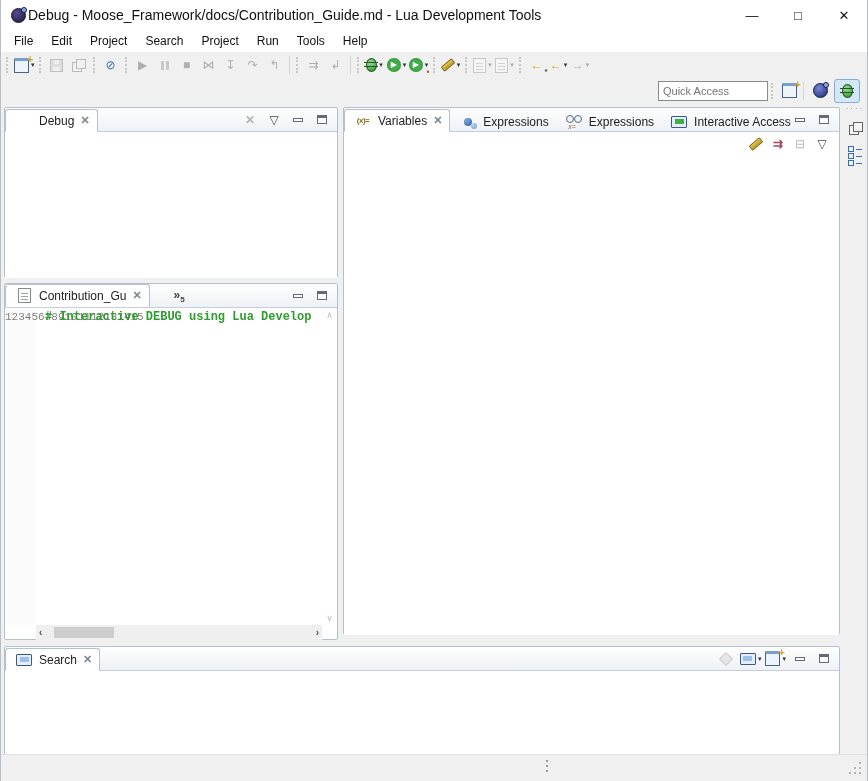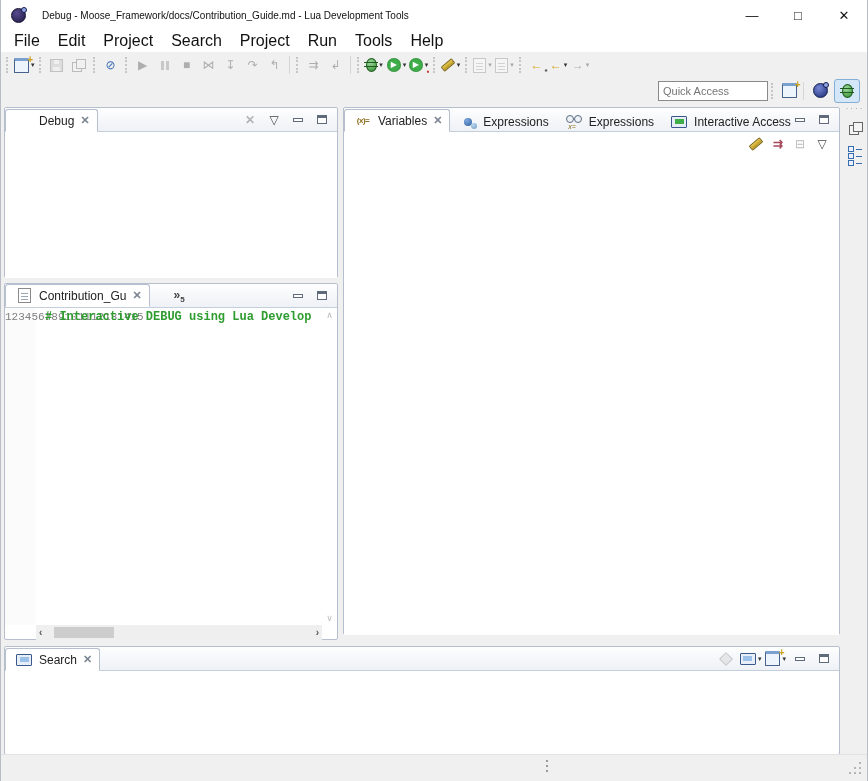--- a/index.html
+++ b/index.html
@@ -1,27 +1,27 @@
 <!DOCTYPE html>
 <html><head>
 <meta charset="utf-8">
 <style>
   html,body{margin:0;padding:0;}
   body{width:868px;height:781px;overflow:hidden;font-family:"Liberation Sans",sans-serif;background:#f0f0f0;}
   #window{position:relative;width:868px;height:781px;background:#f0f0f0;border-left:1px solid #b9bec4;border-right:1px solid #b9bec4;box-sizing:border-box;}
 
   
   #titlebar{position:absolute;left:0;top:0;width:100%;height:30px;background:#fff;display:flex;align-items:center;}
-  #title-text{font-size:10px;color:#111;margin-left:16px;}
+  #title-text{font-size:14px;color:#111;margin-left:2px;}
   #win-controls{margin-left:auto;display:flex;height:100%;}
   .wbtn{width:46px;height:100%;display:flex;align-items:center;justify-content:center;font-size:13px;color:#111;}
 
   
   #menubar{position:absolute;left:0;top:30px;width:100%;height:22px;background:#fff;display:flex;align-items:center;padding-left:4px;box-sizing:border-box;}
-  .menu-item{font-size:16px;color:#111;padding:2px 9px;}
+  .menu-item{font-size:12px;color:#111;padding:2px 9px;}
 
   
   #toolbar{position:absolute;left:0;top:52px;width:100%;height:26px;display:flex;align-items:center;padding-left:2px;box-sizing:border-box;}
   #toolbar2{position:absolute;left:0;top:78px;width:100%;height:26px;display:flex;align-items:center;justify-content:flex-end;padding-right:6px;box-sizing:border-box;}
   .hdl{width:2px;height:16px;border-left:2px dotted #c6c6c6;margin:0 3px;}
   .tsep{width:1px;height:18px;background:#d6d6d6;margin:0 3px;}
   .ico{display:inline-flex;align-items:center;justify-content:center;min-width:20px;height:20px;position:relative;margin:0 1px;}
   .gl{font-size:12px;line-height:1;color:#444;}
   .dis{opacity:.38;filter:grayscale(1);}
   .dd{font-size:7px;color:#333;margin-left:2px;}

